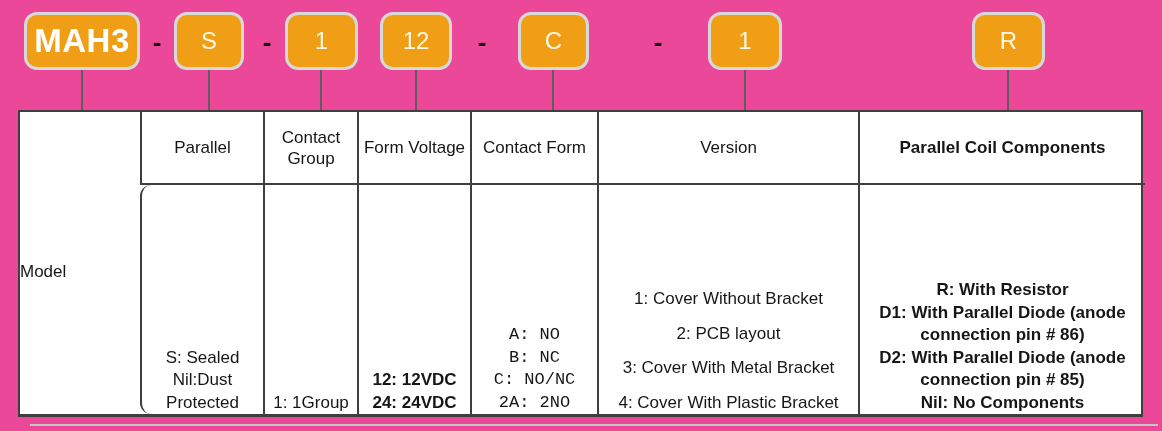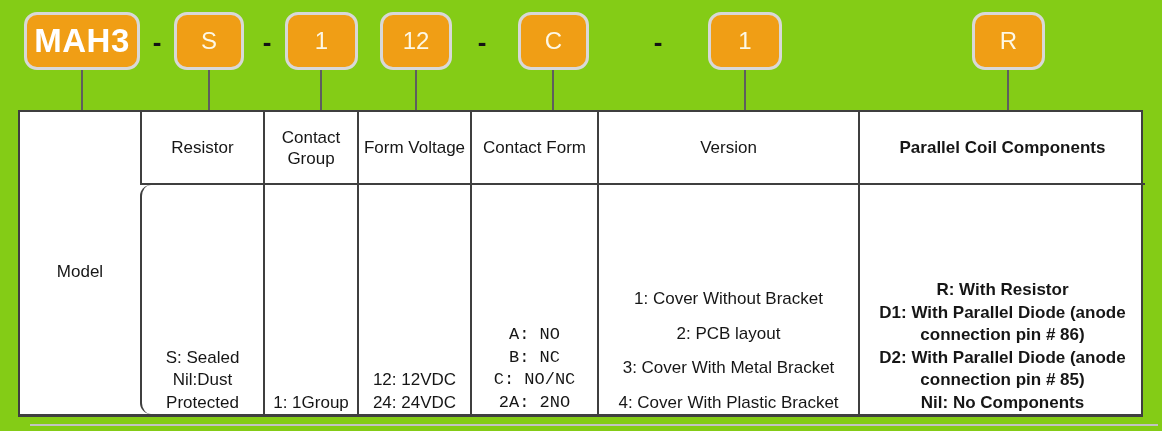--- a/index.html
+++ b/index.html
@@ -1,20 +1,20 @@
 <!DOCTYPE html>
 <html><head>
 <meta charset="utf-8">
 <style>
   html, body { margin: 0; padding: 0; background: #ffffff; }
   .stage {
     position: relative;
     width: 1162px;
     height: 431px;
-    background: #84cc16;
+    background: #ec4899;
     font-family: "Liberation Sans", "DejaVu Sans", sans-serif;
     color: #161616;
     overflow: hidden;
   }
 
   
   .connector {
     position: absolute;
     top: 66px;
     width: 2px;
@@ -78,21 +78,21 @@
     text-align: center;
     font-size: 17px;
     line-height: 22.5px;
   }
   .cell.model {
     grid-column: 1;
     grid-row: 1 / 3;
     border-left: none;
     display: flex;
     align-items: center;
-    justify-content: center;
+    justify-content: flex-start;
     padding-top: 18px;
   }
   .cell.head {
     grid-row: 1;
     border-bottom: 2px solid #3f3f3f;
     display: flex;
     align-items: center;
     justify-content: center;
     line-height: 21px;
     padding: 0 4px;
@@ -102,21 +102,21 @@
     display: flex;
     flex-direction: column;
     justify-content: flex-end;
     align-items: center;
     padding: 0 3px;
   }
   .c2 { grid-column: 2; } .c3 { grid-column: 3; } .c4 { grid-column: 4; }
   .c5 { grid-column: 5; } .c6 { grid-column: 6; text-align: right; } .c7 { grid-column: 7; font-weight: bold; }
   .pb-structure { padding-bottom: 68px; border-radius: 11px; }
   .pb-group     { padding-bottom: 86px; }
-  .pb-voltage   { padding-bottom: 88px; }
+  .pb-voltage   { padding-bottom: 88px; font-weight: bold; }
   .pb-form      { padding-bottom: 22px; font-family: Liberation Mono, monospace; }
   .pb-version   { padding-bottom: 22px; gap: 12px; }
   .pb-parallel  { padding-bottom: 3px; }
 
   .under-rule {
     position: absolute;
     left: 30px;
     top: 424px;
     width: 1128px;
     height: 2px;
@@ -162,21 +162,21 @@
   <div class="badge" style="left:972px;width:73px">
     <span>R</span>
   </div>
 
   <div class="spec-table">
 
     <div class="cell model">
       <span>Model</span>
     </div>
 
-    <div class="cell head c2">Resistor</div>
+    <div class="cell head c2">Parallel</div>
     <div class="cell head c3">Contact Group</div>
     <div class="cell head c4">Form Voltage</div>
     <div class="cell head c5">Contact Form</div>
     <div class="cell head c6">Version</div>
     <div class="cell head c7">Parallel Coil Components</div>
 
     <div class="cell bodycell c2 pb-structure">
       <div>S: Sealed</div>
       <div>Nil:Dust</div>
       <div>Protected</div>

